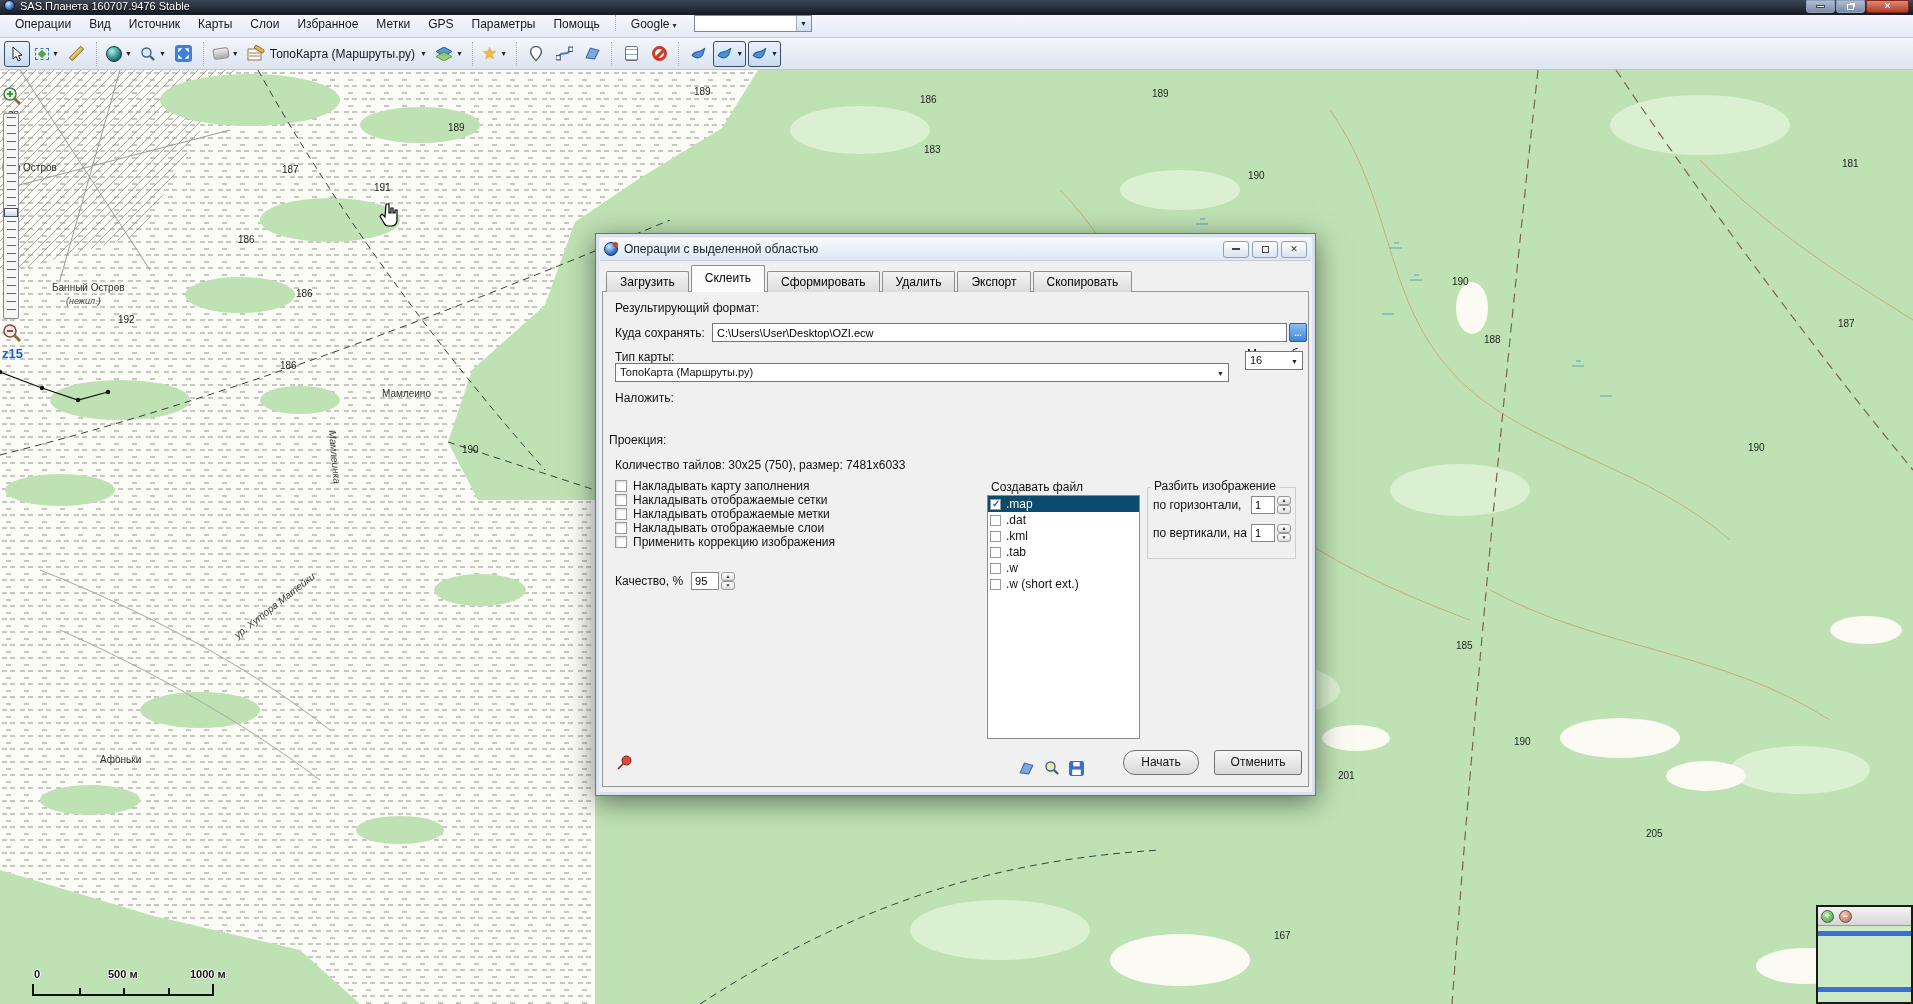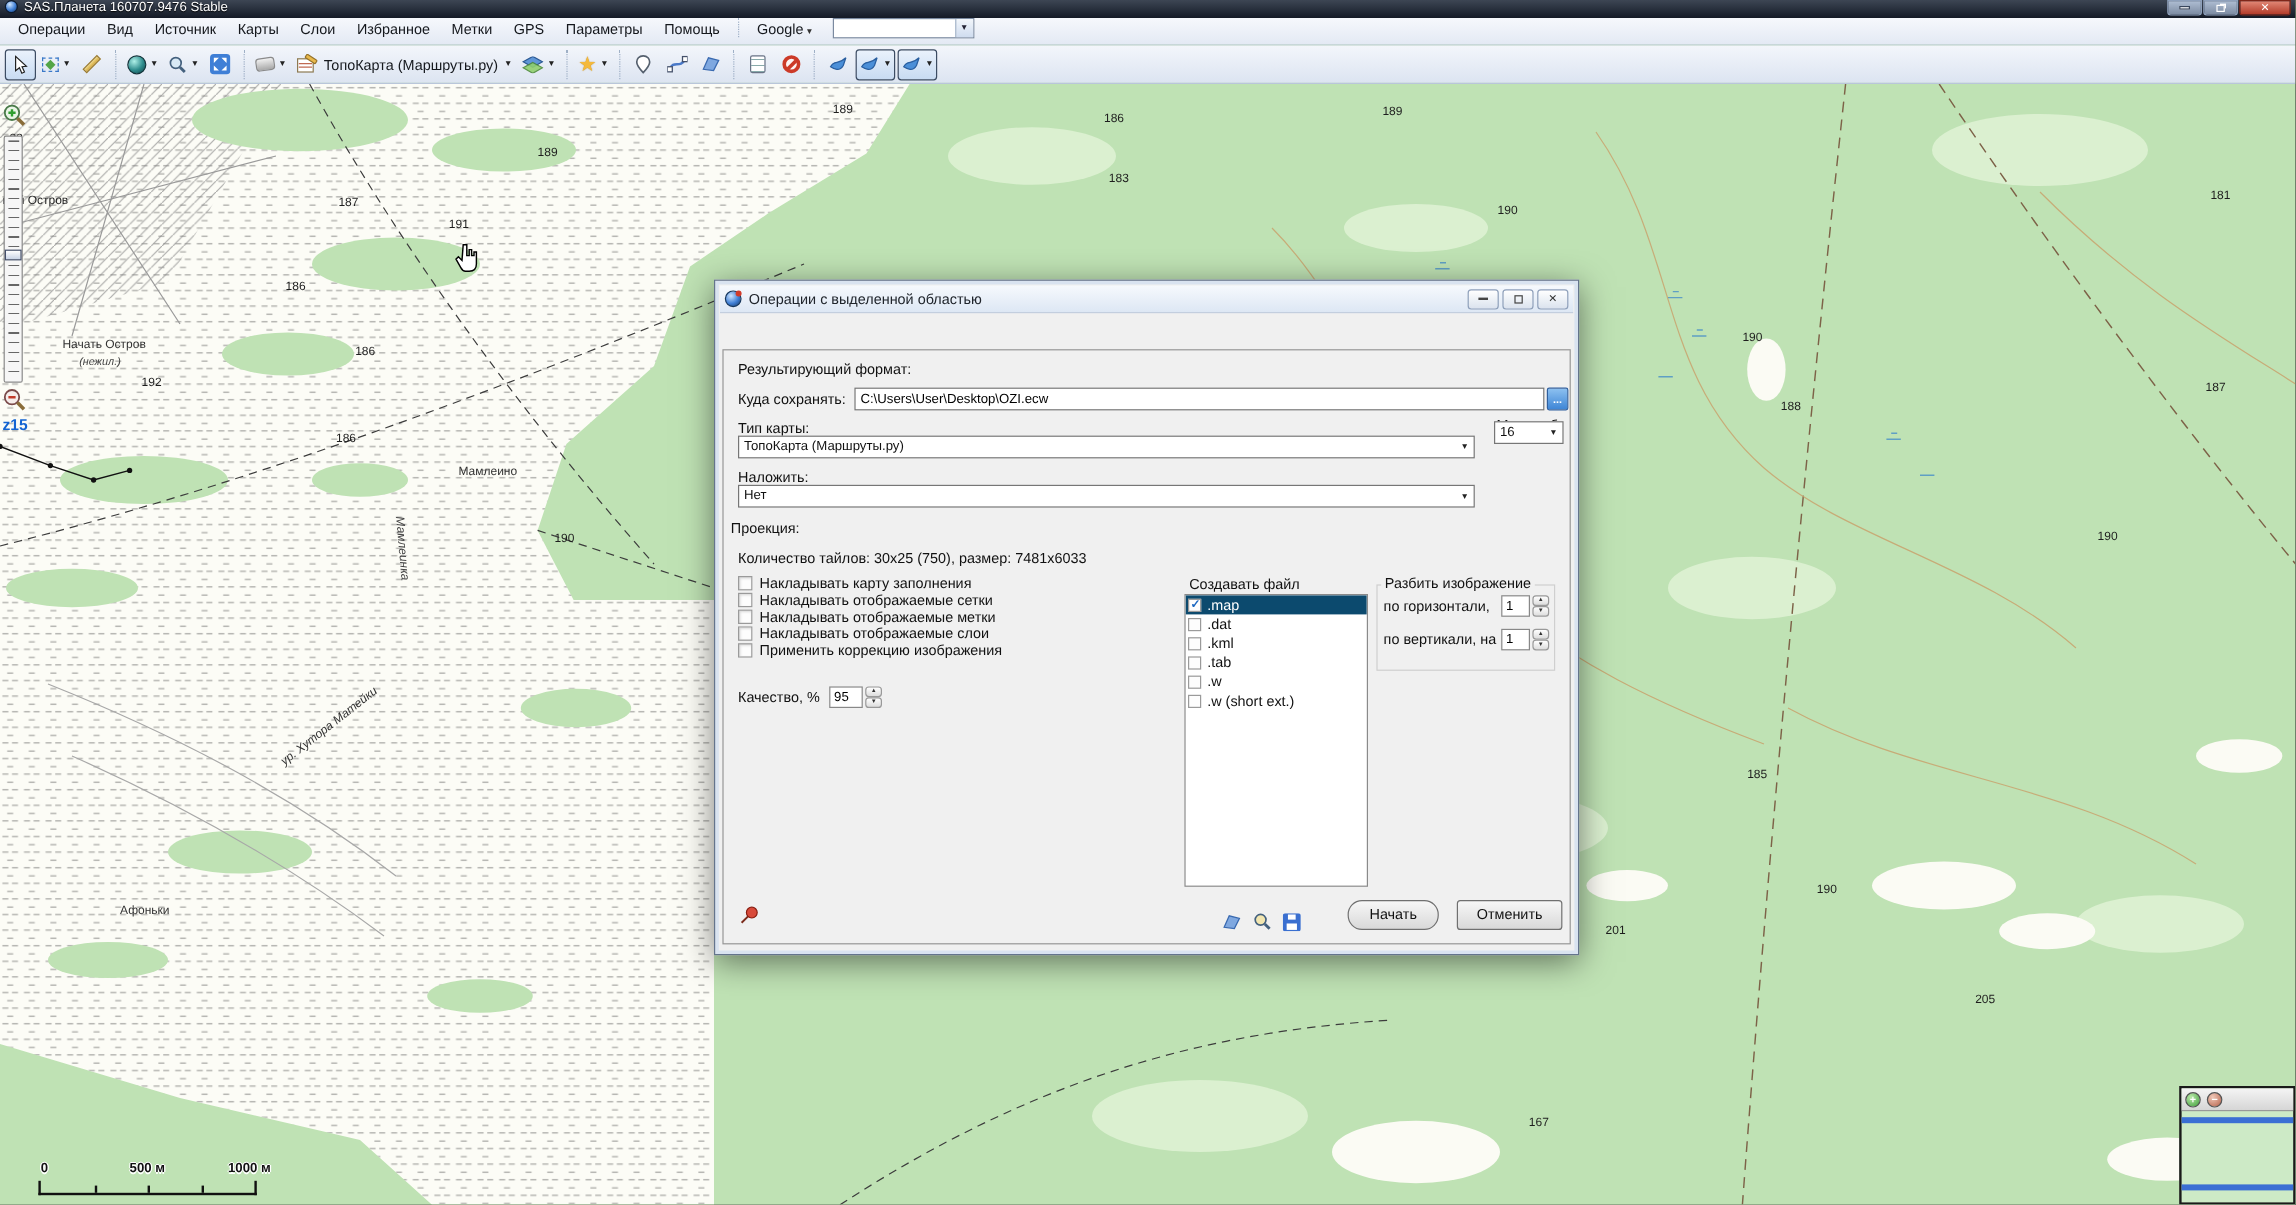--- a/index.html
+++ b/index.html
@@ -393,21 +393,21 @@
     </svg>
 
     <div class="map-labels">
 
     <span class="map-label" style="left:8px;top:40px">83</span>
         <span class="map-label" style="left:448px;top:52px">189</span>
         <span class="map-label" style="left:282px;top:94px">187</span>
         <span class="map-label" style="left:374px;top:112px">191</span>
         <span class="map-label" style="left:238px;top:164px">186</span>
         <span class="map-label" style="left:2px;top:92px">ный Остров</span>
-        <span class="map-label" style="left:52px;top:212px;color:#333">Начать Остров</span>
+        <span class="map-label" style="left:52px;top:212px;color:#333">Банный Остров</span>
         <span class="map-label" style="left:66px;top:226px;font-size:9px;font-style:italic;color:#444">(нежил.)</span>
         <span class="map-label" style="left:118px;top:244px">192</span>
         <span class="map-label" style="left:296px;top:218px">186</span>
         <span class="map-label" style="left:280px;top:290px">186</span>
         <span class="map-label" style="left:382px;top:318px;color:#333">Мамлеино</span>
         <span class="map-label" style="left:462px;top:374px">190</span>
         <span class="map-label" style="left:694px;top:16px">189</span>
         <span class="map-label" style="left:920px;top:24px">186</span>
         <span class="map-label" style="left:924px;top:74px">183</span>
         <span class="map-label" style="left:1152px;top:18px">189</span>
@@ -481,36 +481,44 @@
           <span class="dbtn">
               <span class="mingl"></span>
             </span>
           <span class="dbtn">
               <span class="restgl"></span>
             </span>
           <span class="dbtn">✕</span>
         </div>
       </div>
 
+      <div class="tabs">
+
+      <span class="tab">Загрузить</span>
+          <span class="tab active">Склеить</span>
+          <span class="tab">Сформировать</span>
+          <span class="tab">Удалить</span>
+          <span class="tab">Экспорт</span>
+          <span class="tab">Скопировать</span>
+        </div>
 
       <div class="tab-panel">
         <span class="lbl l-format">Результирующий формат:</span>
 
         <span class="lbl l-save">Куда сохранять:</span>
         <input class="tbox t-save" value="C:\Users\User\Desktop\OZI.ecw" style="">
         <span class="browse b-browse">...</span>
 
         <span class="lbl l-maptype">Тип карты:</span>
         <div class="combo c-maptype"><span>ТопоКарта (Маршруты.ру)</span></div>
 
         <span class="lbl l-scale">Масштаб:</span>
         <div class="combo c-scale"><span>16</span></div>
 
         <span class="lbl l-overlay">Наложить:</span>
-        <div class="combo c-overlay"><span>Нет</span></div>
 
         <span class="lbl l-proj">Проекция:</span>
 
         <span class="lbl l-tiles">Количество тайлов: 30x25 (750), размер: 7481x6033</span>
 
         <div class="checks">
 
             <label class="chk-row">
               <span class="cb"></span>
               <span>Накладывать карту заполнения</span>

